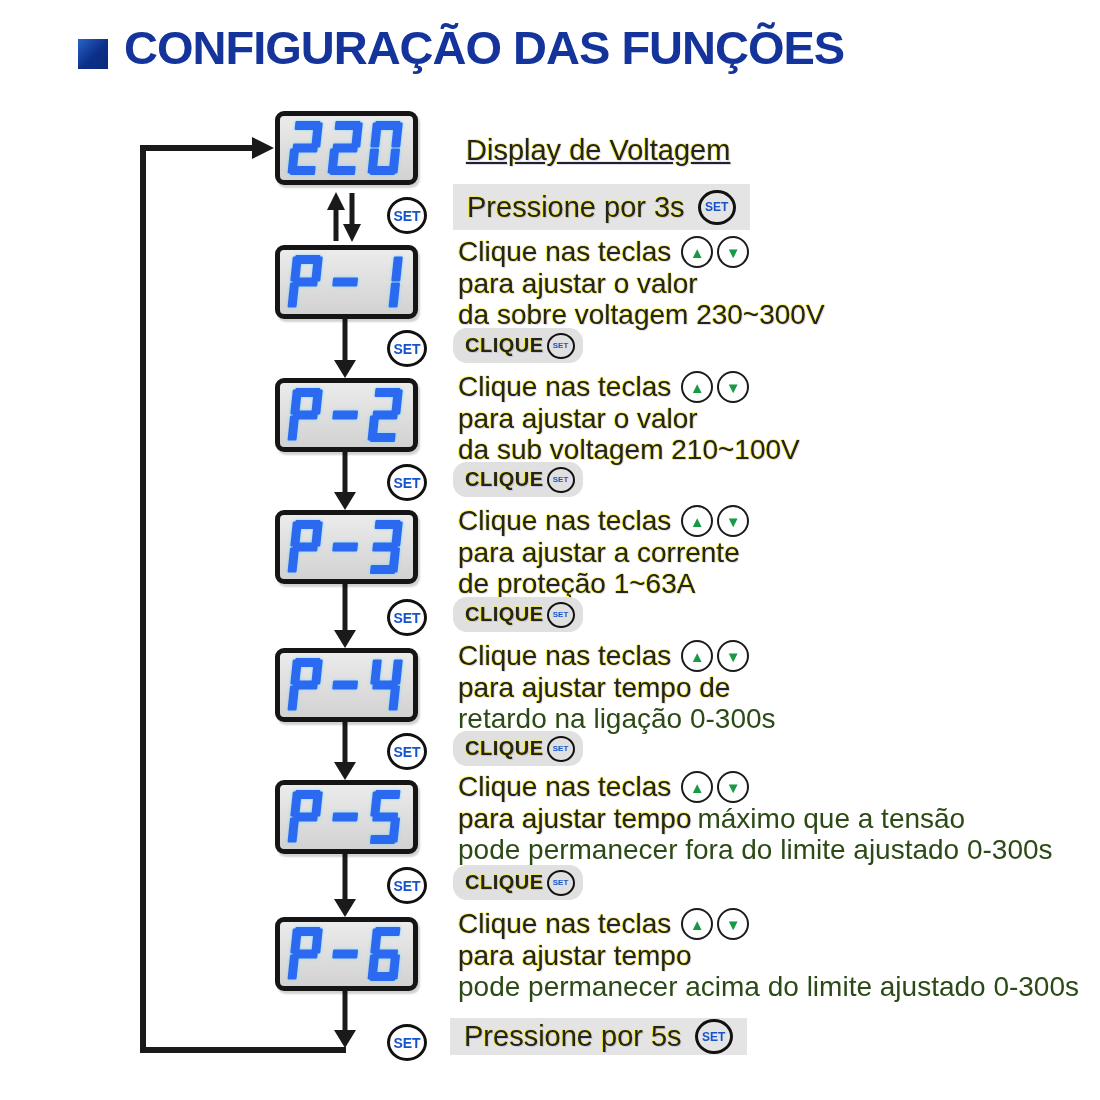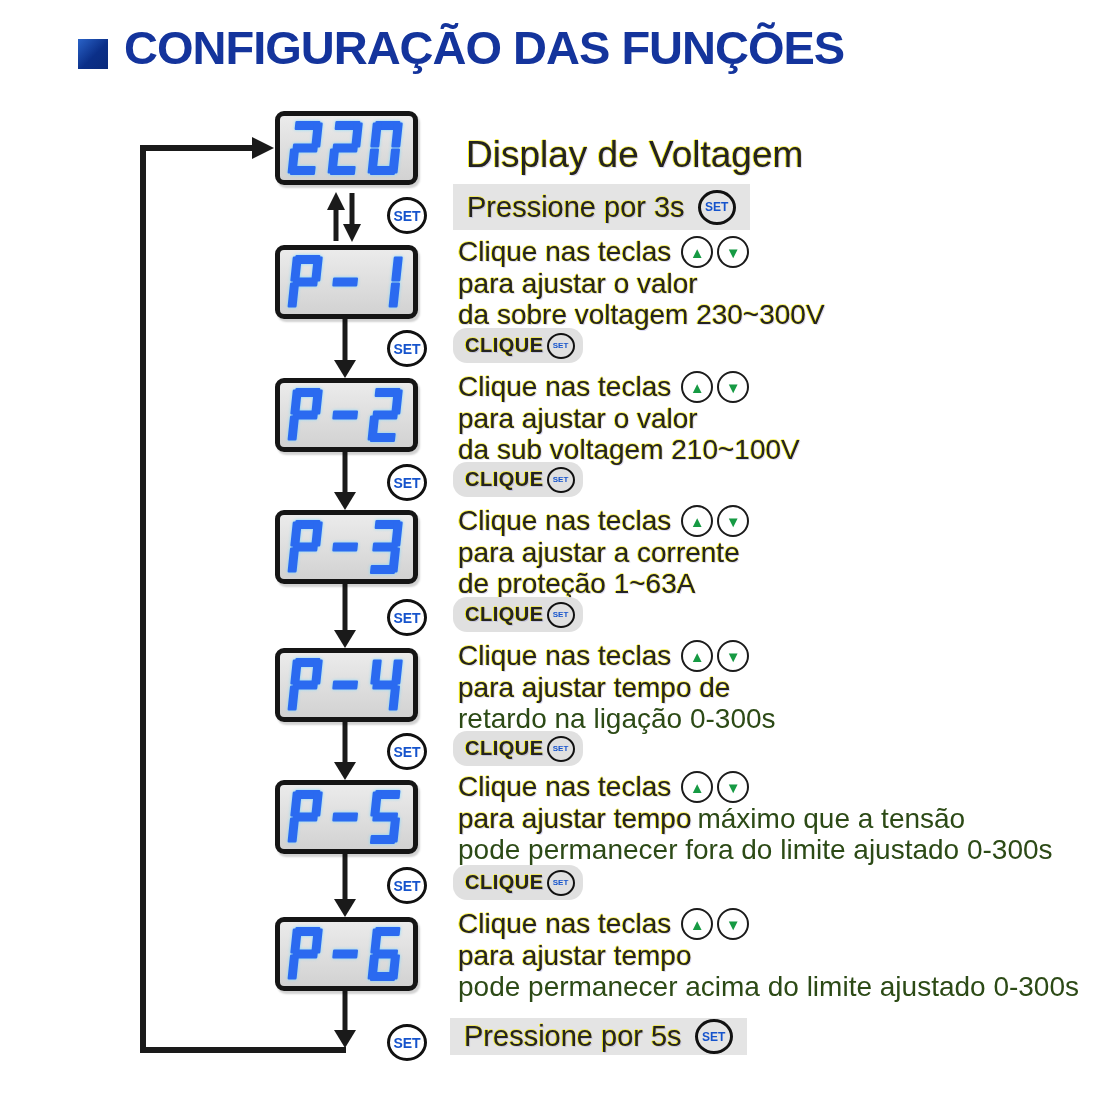--- a/index.html
+++ b/index.html
@@ -32,21 +32,21 @@
     color:var(--set-blue,#1553cc);font-weight:bold;font-size:12px;}
   .clique-box{position:absolute;background:#e0e0e0;border-radius:14px;height:35px;
     display:flex;align-items:center;padding:0 8px 0 12px;}
   .clique-text{font-weight:bold;font-size:20px;letter-spacing:0.5px;}
   .clique-set{width:24px;height:22px;border:2.5px solid #111;border-radius:50%;flex:0 0 auto;
     display:flex;align-items:center;justify-content:center;
     color:var(--set-blue,#1553cc);font-weight:bold;font-size:8px;margin-left:3px;}
   
   .iline{position:absolute;font-size:28px;white-space:nowrap;height:32px;
     display:flex;align-items:center;gap:6px;}
-  .caption{position:absolute;font-size:37px;white-space:nowrap;}
+  .caption{position:absolute;font-size:29px;white-space:nowrap;text-decoration:underline;}
   .halo{color:#232323;
     text-shadow:-1px 0 0 rgba(250,236,0,0.85),0 -1px 0 rgba(250,236,0,0.55),
                 1px 1px 0 rgba(60,60,200,0.18);}
   .green{color:var(--text-green,#2c4a16);}
   .keys{display:inline-flex;gap:4px;margin-left:4px;}
   .key-icon{width:28px;height:28px;border:2.5px solid #1b1b1b;border-radius:50%;
     background:#fff;display:inline-flex;align-items:center;justify-content:center;}
   .key-icon span{color:var(--key-green,#169a43);font-size:15px;line-height:1;}
   svg.wires{position:absolute;left:0;top:0;}
 </style>

